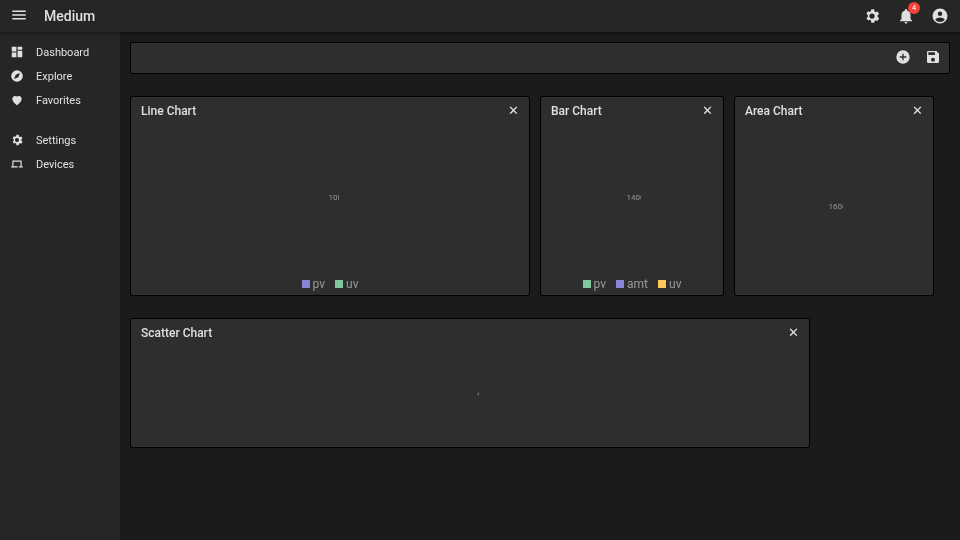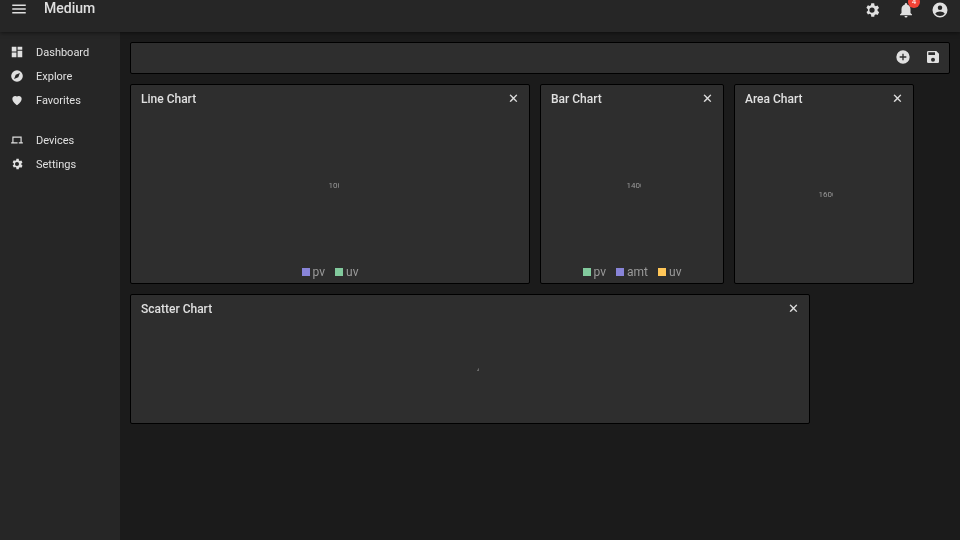--- a/index.html
+++ b/index.html
@@ -12,34 +12,34 @@
     --grid:#6b6b6b;
     --purple:#8884d8;
     --teal:#82ca9d;
     --gold:#ffc658;
     --sidebar-w:120px;
     --topbar-h:32px;
   }
   *{box-sizing:border-box;font-family:Roboto,Arial,sans-serif}
   body{margin:0;width:960px;height:540px;background:var(--bg);color:var(--text);overflow:hidden;font-size:12px}
   
-  .topbar{position:fixed;top:0;left:0;right:0;height:var(--topbar-h);background:var(--bg2);display:flex;align-items:flex-start;padding:0 10px;z-index:10;box-shadow:0 1px 4px rgba(0,0,0,.5)}
+  .topbar{position:fixed;top:0;left:0;right:0;height:var(--topbar-h);background:var(--bg2);display:flex;align-items:center;padding:0 10px;z-index:10;box-shadow:0 1px 4px rgba(0,0,0,.5)}
   .topbar .spacer{flex:1}
   .menu-btn{width:20px;cursor:pointer;margin-right:14px}
   .app-title{font-size:14px;font-weight:500}
   .icon-btn{width:20px;height:20px;margin-left:14px;position:relative;cursor:pointer;display:flex;align-items:center;justify-content:center}
   .badge{position:absolute;top:-4px;right:-4px;background:#f44336;color:#fff;border-radius:8px;min-width:12px;height:12px;font-size:8px;line-height:12px;text-align:center;padding:0 2px}
   svg{fill:#e0e0e0;width:18px;height:18px}
   
   .sidebar{position:fixed;top:var(--topbar-h);left:0;bottom:0;width:var(--sidebar-w);background:var(--bg2);padding-top:8px}
   .nav-item{display:flex;align-items:center;height:24px;padding:0 10px;cursor:pointer;font-size:11px;color:var(--text)}
   .nav-item svg{width:14px;height:14px;margin-right:12px}
   .nav-group-gap{height:16px}
   
-  .main{position:fixed;top:var(--topbar-h);left:var(--sidebar-w);right:0;bottom:0;padding:10px;display:flex;flex-direction:column;gap:10px;overflow:hidden}
+  .main{position:fixed;top:var(--topbar-h);left:var(--sidebar-w);right:0;bottom:0;padding:10px;display:flex;flex-direction:column;gap:22px;overflow:hidden}
   .toolbar{height:32px;background:var(--panel);border:1px solid #000;border-radius:2px;display:flex;align-items:center;justify-content:flex-end;padding:0 8px;gap:14px}
   .toolbar svg{width:16px;height:16px;cursor:pointer}
   .row{display:flex;gap:10px}
   .panel{background:var(--panel);border:1px solid #000;border-radius:2px;display:flex;flex-direction:column}
   .panel-head{display:flex;align-items:center;justify-content:space-between;padding:6px 10px;font-size:12px;font-weight:500}
   .panel-head .close{cursor:pointer;font-size:13px}
   .panel-body{flex:1;display:flex;align-items:center;justify-content:center;padding:4px 8px 6px 8px}
   .chart-svg text{fill:var(--text-dim);font-size:8px}
   .grid-line{stroke:var(--grid);stroke-dasharray:2 2;stroke-width:0.6}
   .grid-solid{stroke:var(--grid);stroke-width:0.6}
@@ -94,29 +94,29 @@
         <svg viewBox="0 0 24 24">
           <path d="M12 21s-8-5.3-8-11a5 5 0 0 1 8-4 5 5 0 0 1 8 4c0 5.7-8 11-8 11z"></path>
         </svg>
         <span>Favorites</span>
       </div>
     </div>
   <div class="nav-group-gap"></div>
   <div id="nav2">
       <div class="nav-item">
         <svg viewBox="0 0 24 24">
+          <path d="M19.4 13a7.5 7.5 0 0 0 0-2l2-1.6-2-3.4-2.4 1a7.3 7.3 0 0 0-1.7-1L15 3h-4l-.4 2.5a7.3 7.3 0 0 0-1.7 1l-2.4-1-2 3.4L6.6 11a7.5 7.5 0 0 0 0 2l-2 1.6 2 3.4 2.4-1a7.3 7.3 0 0 0 1.7 1L11 21h4l.4-2.5a7.3 7.3 0 0 0 1.7-1l2.4 1 2-3.4zM12 15.5A3.5 3.5 0 1 1 15.5 12 3.5 3.5 0 0 1 12 15.5z"></path>
+        </svg>
+        <span>Settings</span>
+      </div>
+      <div class="nav-item">
+        <svg viewBox="0 0 24 24">
           <path d="M4 6h16v10h2v2h-7v-2h-2v2H2v-2h2zM6 8v8h12V8z"></path>
         </svg>
         <span>Devices</span>
-      </div>
-      <div class="nav-item">
-        <svg viewBox="0 0 24 24">
-          <path d="M19.4 13a7.5 7.5 0 0 0 0-2l2-1.6-2-3.4-2.4 1a7.3 7.3 0 0 0-1.7-1L15 3h-4l-.4 2.5a7.3 7.3 0 0 0-1.7 1l-2.4-1-2 3.4L6.6 11a7.5 7.5 0 0 0 0 2l-2 1.6 2 3.4 2.4-1a7.3 7.3 0 0 0 1.7 1L11 21h4l.4-2.5a7.3 7.3 0 0 0 1.7-1l2.4 1 2-3.4zM12 15.5A3.5 3.5 0 1 1 15.5 12 3.5 3.5 0 0 1 12 15.5z"></path>
-        </svg>
-        <span>Settings</span>
       </div>
     </div>
 </div>
 
 <div class="main">
   <div class="toolbar">
     <span><svg viewBox="0 0 24 24">
           <path d="M12 2a10 10 0 1 0 10 10A10 10 0 0 0 12 2zm5 11h-4v4h-2v-4H7v-2h4V7h2v4h4z"></path>
         </svg></span>
     <span><svg viewBox="0 0 24 24">
@@ -239,21 +239,21 @@
             <span class="sw" style="background:#8884d8"></span>
             <span>amt</span>
           </span>
         <span>
             <span class="sw" style="background:#ffc658"></span>
             <span>uv</span>
           </span>
       </div>
     </div>
 
-    <div class="panel" style="width:180px;height:200px">
+    <div class="panel" style="width:200px;height:200px">
       <div class="panel-head">
         <span>Area Chart</span>
         <span class="close">✕</span>
       </div>
       <div class="panel-body">
           <svg id="chart-area" class="chart-svg" width="184" height="160">
             <line x1="28" x2="180" y1="109.5" y2="109.5" class="grid-line"></line>
             <text x="26" y="112.5" text-anchor="end">4000</text>
             <line x1="28" x2="180" y1="75" y2="75" class="grid-line"></line>
             <text x="26" y="78" text-anchor="end">8000</text>

